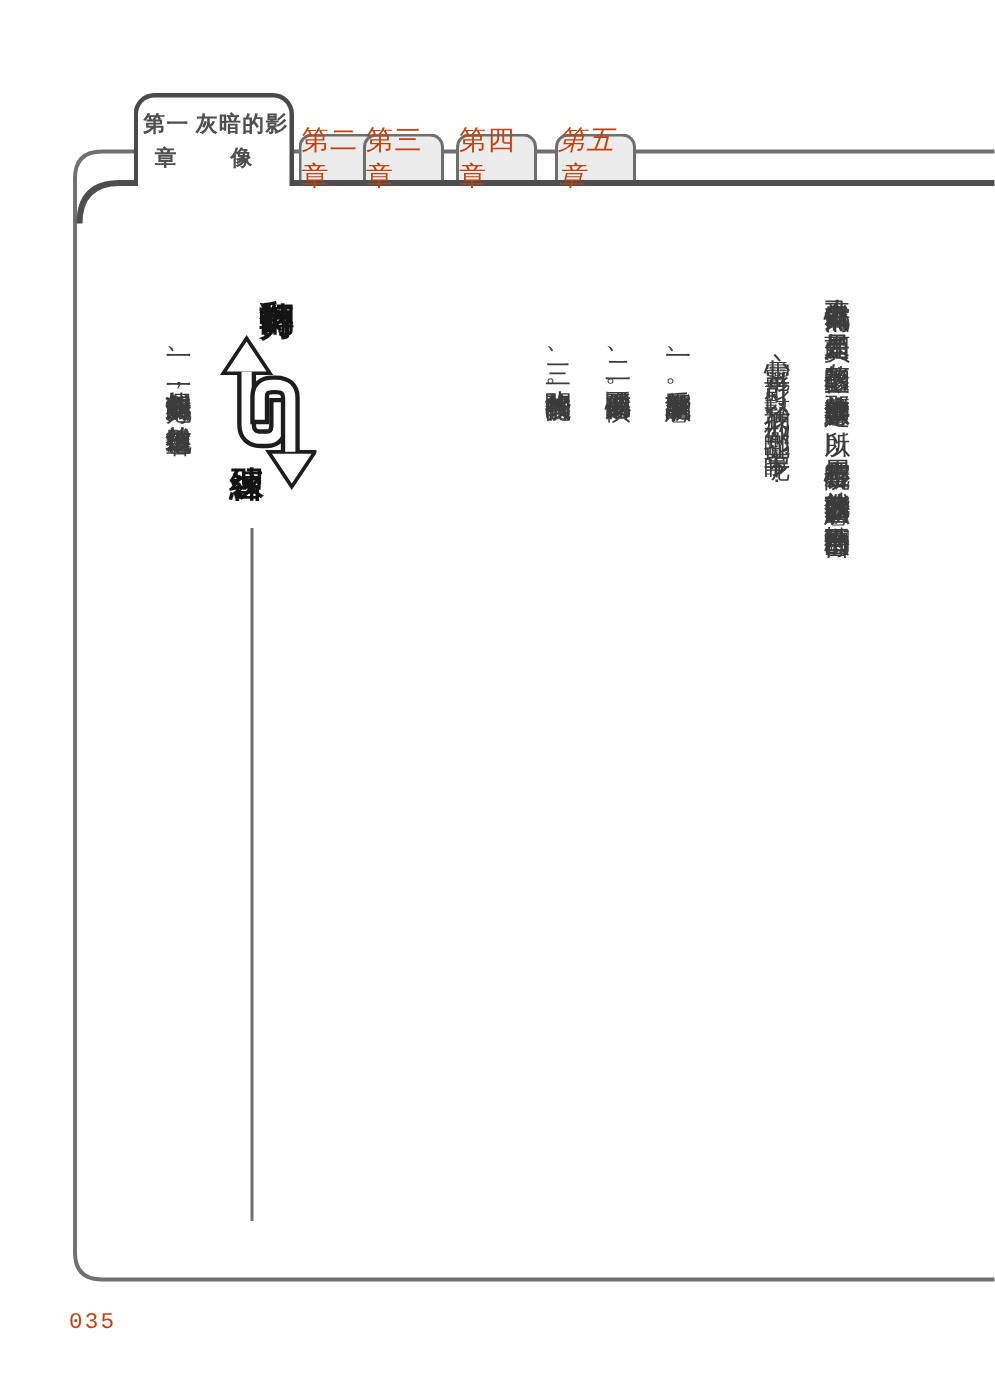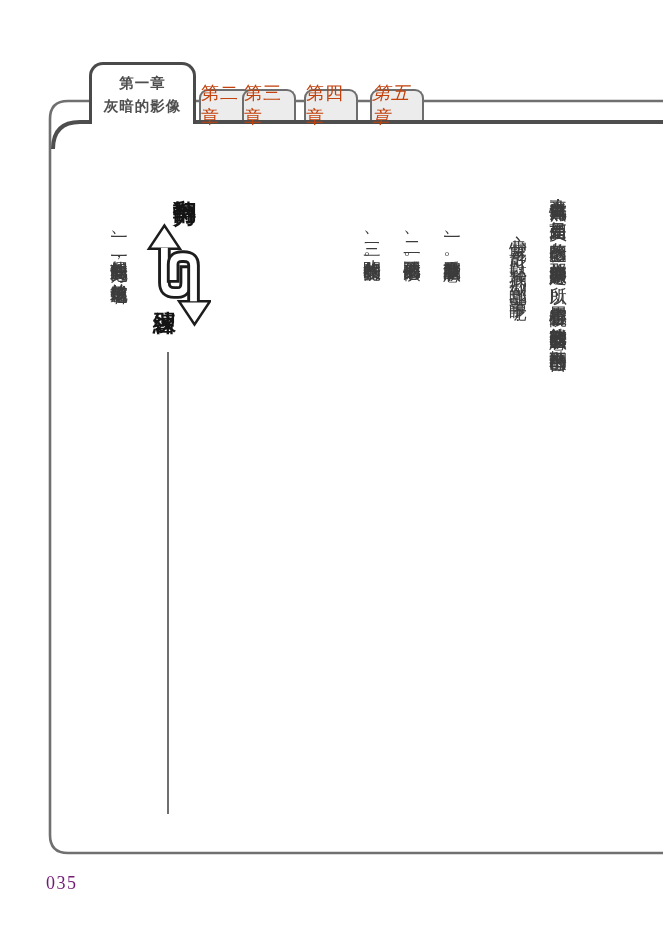--- a/index.html
+++ b/index.html
@@ -9,21 +9,21 @@
     font-family:"Liberation Serif","DejaVu Serif",serif;
     color:#3c3c3c;
   }
   
   .frame-svg{position:absolute;left:0;top:0;z-index:1;}
   
   .tab-active{
     position:absolute;left:89px;top:62px;width:101px;height:59px;z-index:3;
     background:#ffffff;border:3px solid #4a4a4a;border-bottom:none;
     border-radius:14px 14px 0 0;
-    display:flex;flex-direction:column;justify-content:center;align-items:center;
+    display:flex;flex-direction:row;justify-content:center;align-items:center;
     font-family:"Liberation Sans","DejaVu Sans",sans-serif;
     font-size:14.5px;font-weight:600;color:#4f4f4f;letter-spacing:1px;
     line-height:1.55;text-align:center;
   }
   .tab-small{
     position:absolute;top:89px;height:28.5px;width:50px;z-index:2;
     background:#ececec;border:2.5px solid #6e6e6e;border-bottom:none;
     border-radius:9px 9px 0 0;
     display:flex;justify-content:center;align-items:center;
     font-family:"Liberation Sans","DejaVu Sans",sans-serif;
@@ -53,22 +53,22 @@
     position:absolute;left:167px;top:352px;width:1.6px;height:462px;
     background:#6f6f6f;z-index:2;
   }
   .exercise-step{
     position:absolute;top:186px;left:95px;width:44px;height:650px;z-index:2;
     font-size:17.5px;line-height:40px;letter-spacing:0.5px;text-indent:2.4em;
   }
   
   .page-number{
     position:absolute;left:46px;top:873px;z-index:2;
-    font-family:Liberation Serif, serif;
-    font-size:18px;color:#701a75;letter-spacing:1.5px;
+    font-family:Liberation Mono, monospace;
+    font-size:15px;color:#c2410c;letter-spacing:1.5px;
   }
 </style>
 </head>
 <body>
 
 <svg class="frame-svg" width="663" height="932" viewBox="0 0 663 932">
   <path d="M 668,101 H 68 Q 50,101 50,119 V 835 Q 50,853 68,853 H 668" fill="none" stroke="#707070" stroke-width="2.6"></path>
   <path d="M 668,122 H 80 Q 53,122 53,149" fill="none" stroke="#4e4e4e" stroke-width="4"></path>
 </svg>
 

